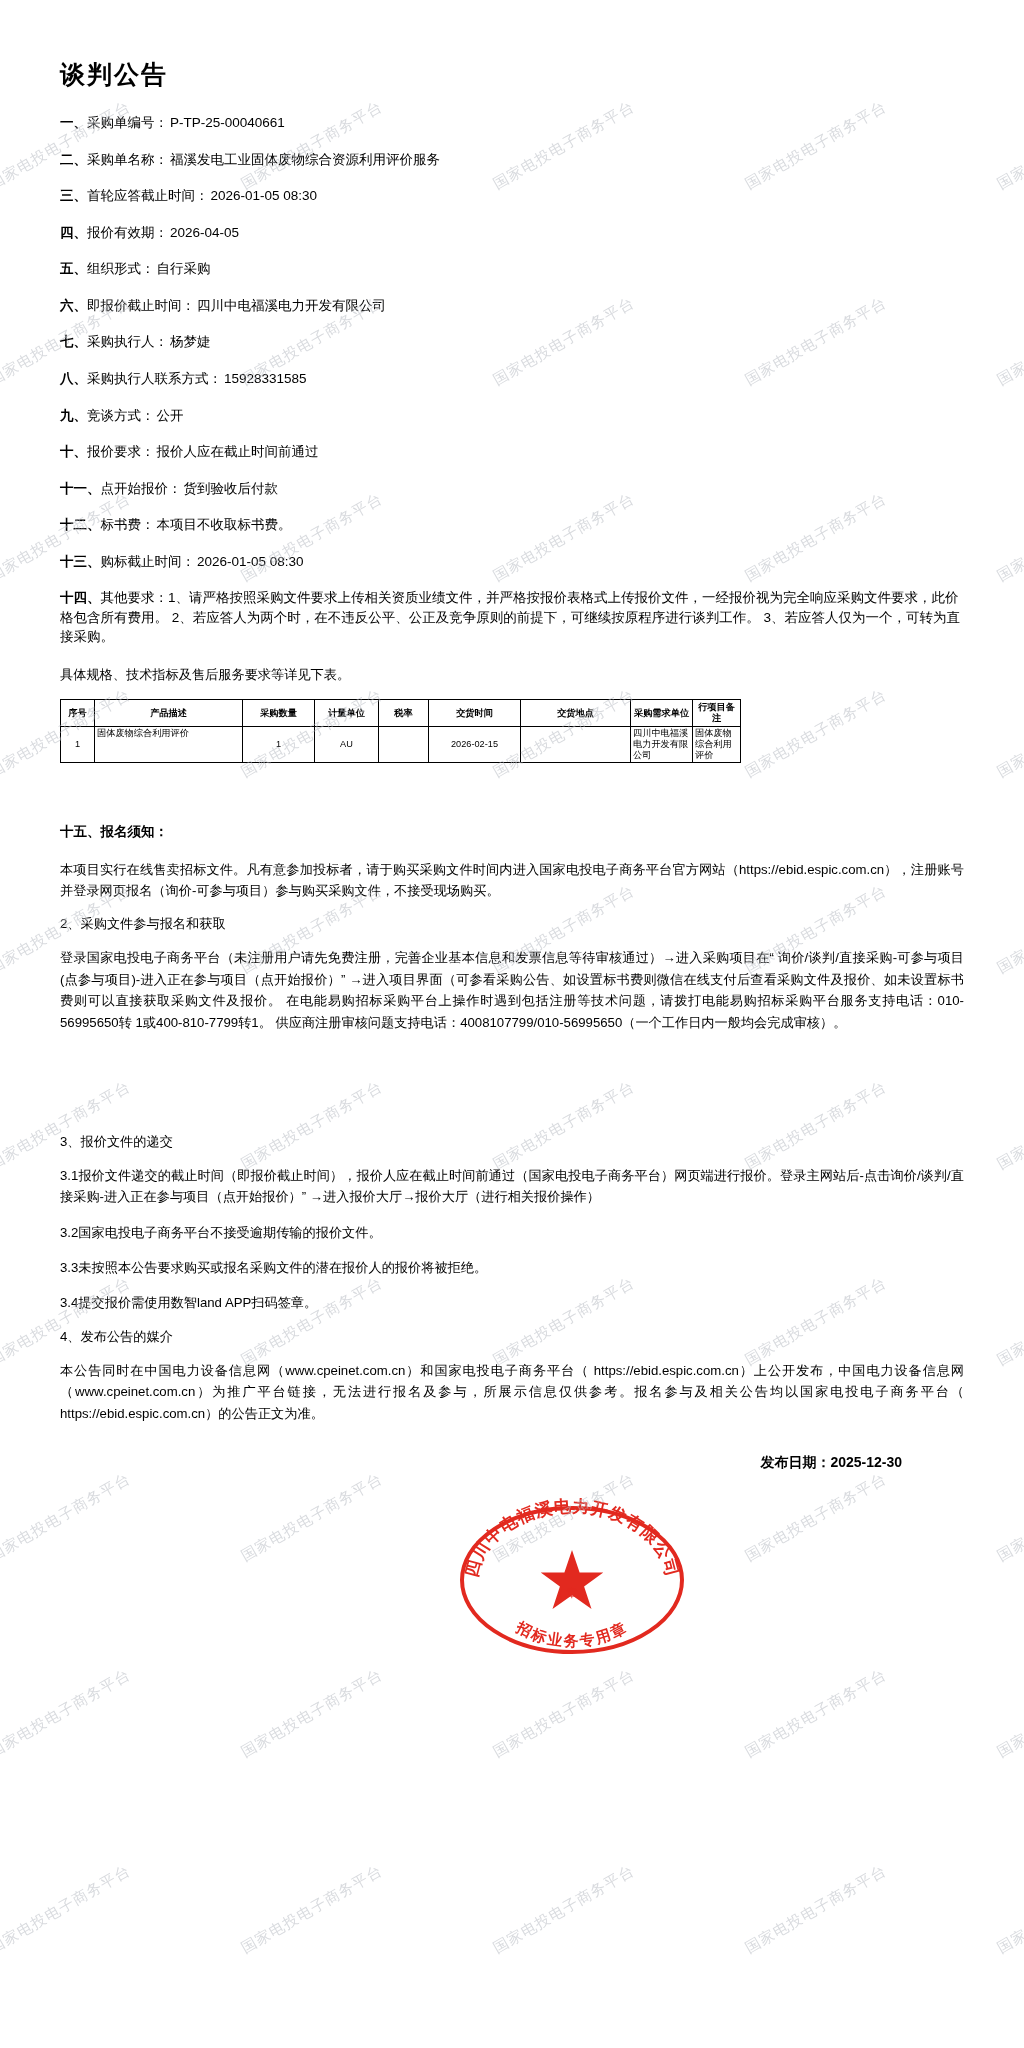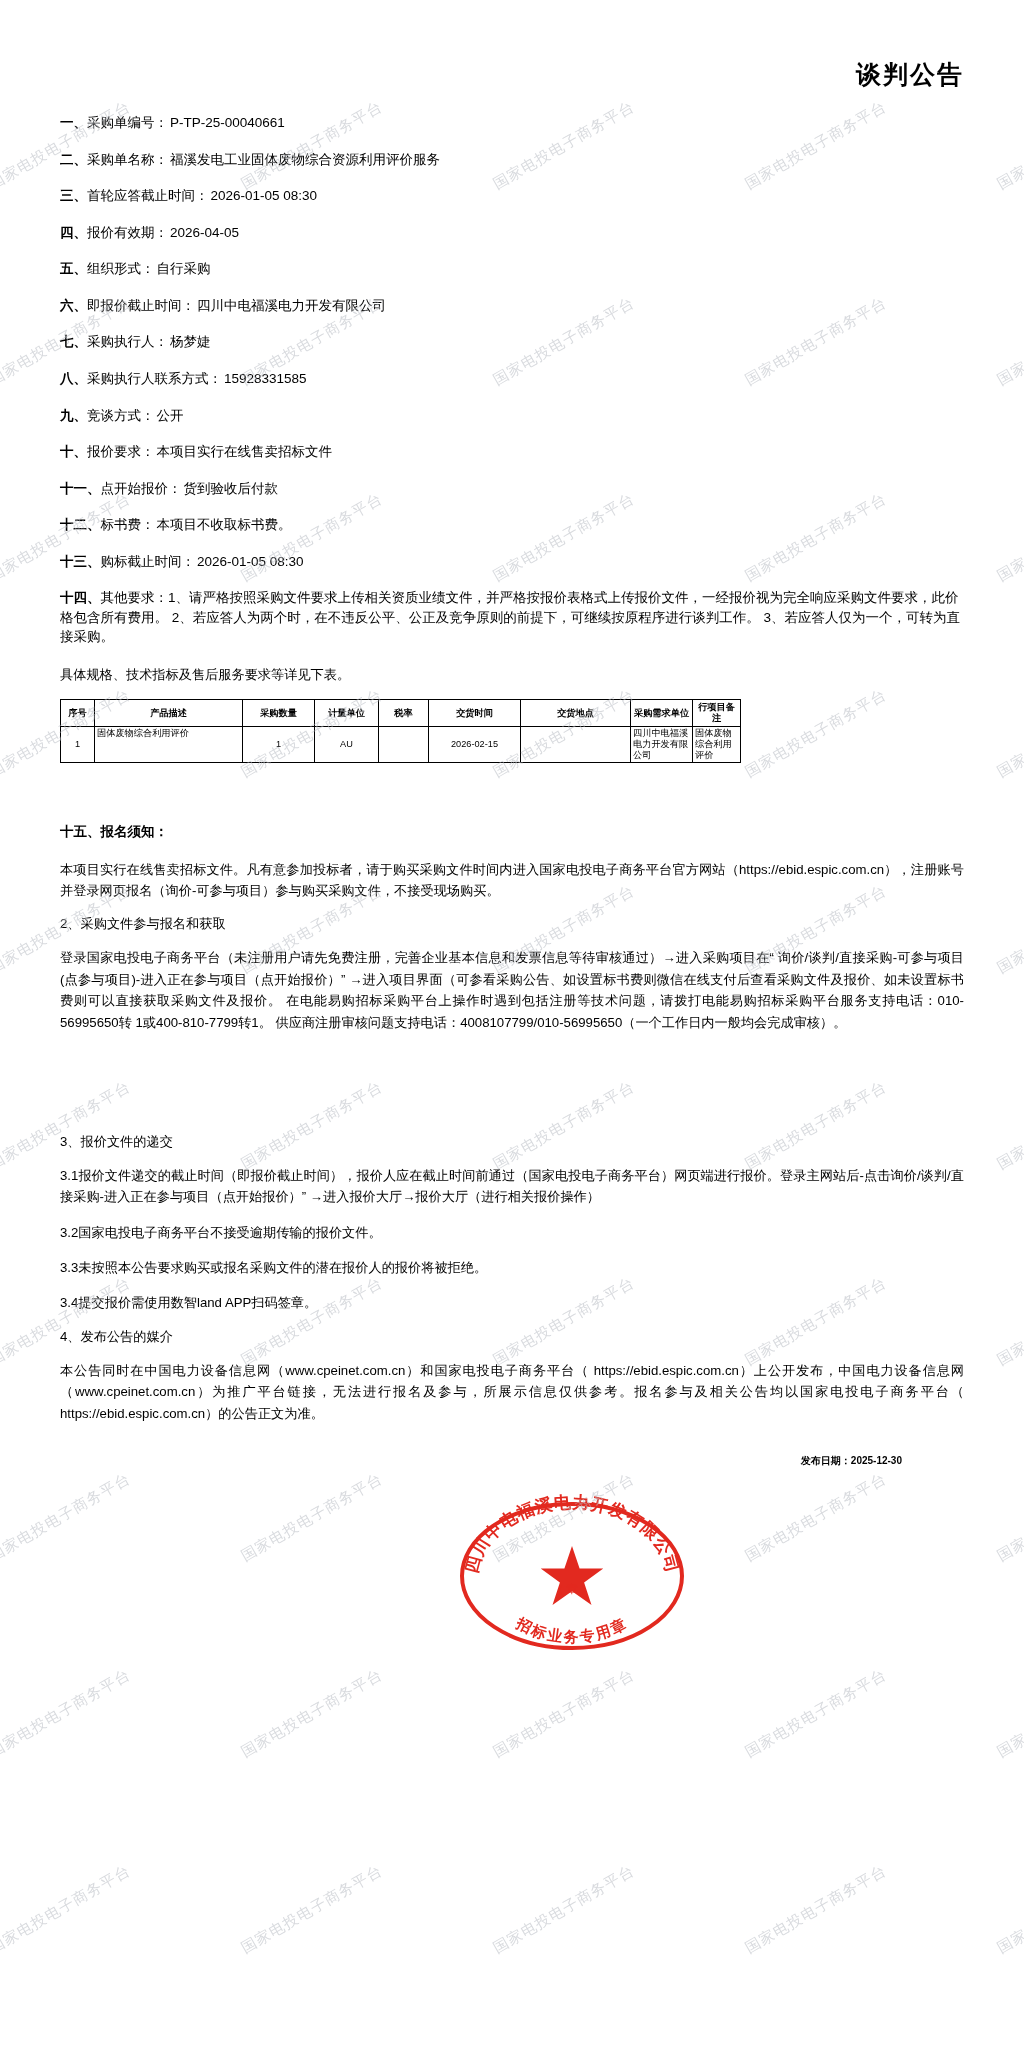--- a/index.html
+++ b/index.html
@@ -38,21 +38,21 @@
   }
 
   
   .doc{
     position:relative;
     z-index:2;
     padding:40px 60px 0 60px;
     box-sizing:border-box;
   }
   .title{
-    text-align:right;
+    text-align:left;
     font-size:25px;
     font-weight:bold;
     letter-spacing:2px;
     margin:18px 0 22px 0;
   }
   .item{
     font-size:13.5px;
     line-height:1.45;
     margin:0 0 17px 0;
     display:flex;
@@ -116,21 +116,21 @@
     vertical-align:middle;
     padding:2px;
   }
   table.grid td.c{text-align:center;vertical-align:middle;}
   table.grid td.l{text-align:left;}
 
   
   .pub-date{
     margin-top:30px;
     text-align:right;
-    font-size:10px;
+    font-size:14px;
     font-weight:bold;
     padding-right:62px;
   }
   .seal-area{
     position:relative;
     height:230px;
   }
   .seal{
     position:absolute;
     left:512px;
@@ -247,21 +247,21 @@
           <span class="val">15928331585</span>
         </div>
         <div class="item">
           <span class="num">九、</span>
           <span class="lbl">竞谈方式：</span>
           <span class="val">公开</span>
         </div>
         <div class="item">
           <span class="num">十、</span>
           <span class="lbl">报价要求：</span>
-          <span class="val">本项目实行在线售卖招标文件</span>
+          <span class="val">报价人应在截止时间前通过</span>
         </div>
         <div class="item">
           <span class="num">十一、</span>
           <span class="lbl">点开始报价：</span>
           <span class="val">货到验收后付款</span>
         </div>
         <div class="item">
           <span class="num">十二、</span>
           <span class="lbl">标书费：</span>
           <span class="val">本项目不收取标书费。</span>

